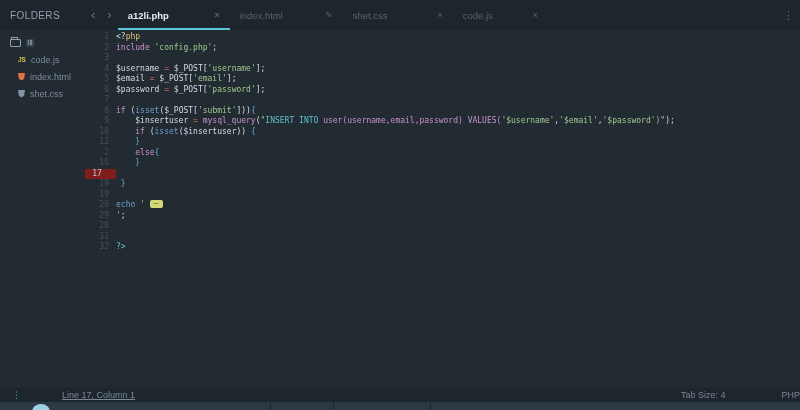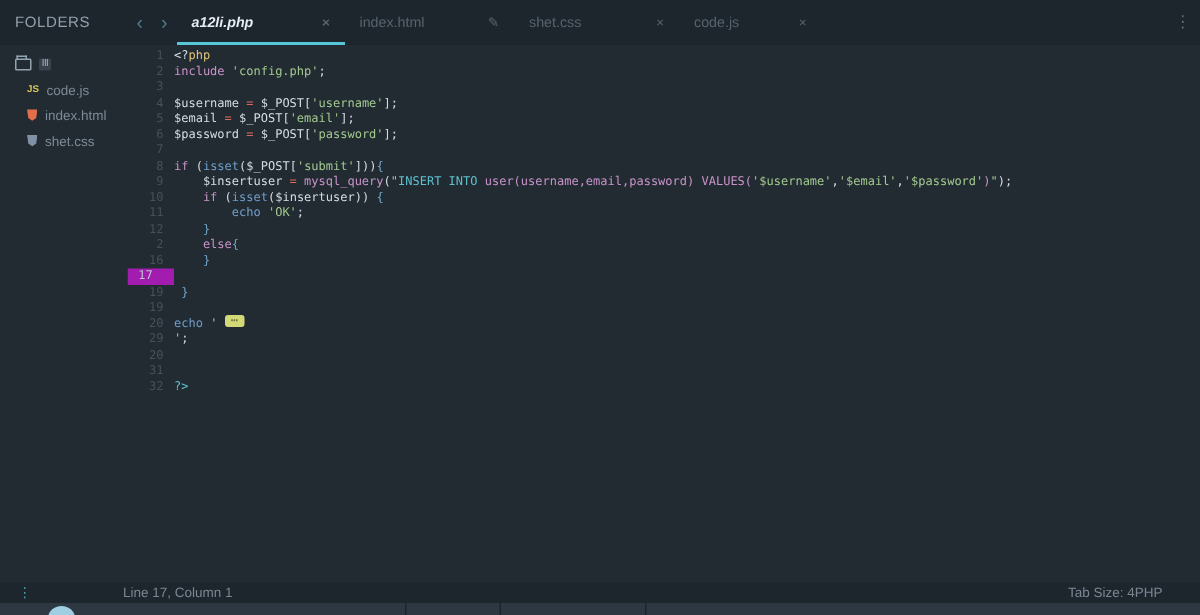--- a/index.html
+++ b/index.html
@@ -11,21 +11,21 @@
   .toprow { height:30px; display:flex; background:#1d252d; flex:none; }
   .side-header { width:85px; flex:none; display:flex; align-items:center; padding-left:10px; }
   .side-header span { font-size:10px; color:#93a1ad; letter-spacing:.4px; }
   .tabbar { flex:1; display:flex; align-items:stretch; position:relative; }
   .chev { color:#4e7d8c; font-size:13px; line-height:30px; padding:0 6px; cursor:default; }
   .tabs { display:flex; align-items:stretch; }
   .tab { position:relative; display:flex; align-items:center; justify-content:space-between;
          padding:0 10px; font-size:9.5px; color:#56646f; cursor:default; }
   .tab .tab-label { white-space:nowrap; }
   .tab .tab-icon { color:#56646f; font-size:9px; margin-left:14px; }
-  .tab.active { color:#e6edf3; font-weight:bold;font-style:italic; }
+  .tab.active { color:#e6edf3; font-weight:bold; }
   .tab.active .tab-underline { position:absolute; left:0; right:0; bottom:0; height:2px; background:#56c7d8; }
   .overflow { position:absolute; right:6px; top:0; line-height:30px; color:#5c6b77; font-size:11px; }
 
   
   .mainrow { flex:1; display:flex; overflow:hidden; }
   .sidebar { width:85px; flex:none; background:#222a32; padding-top:4px; font-size:9px; color:#7d8b97; }
   .side-row { display:flex; align-items:center; height:17px; padding-left:10px; gap:5px; }
   .side-row.file { padding-left:18px; }
   .folder-icon { width:11px; height:8px; border:1px solid #93a4b1; border-radius:1px; position:relative; flex:none; }
   .folder-icon:before { content:""; position:absolute; top:-3px; left:0; width:5px; height:2px; border:1px solid #93a4b1; border-bottom:none; }
@@ -33,35 +33,35 @@
   .badge-js { color:#d8c457; font-size:6.5px; font-weight:bold; flex:none; }
   .shield { width:7px; height:8px; flex:none;
             clip-path:polygon(0 0,100% 0,88% 78%,50% 100%,12% 78%); }
   .file-label { white-space:nowrap; }
 
   
   .editor { flex:1; overflow:hidden; padding-top:2px; background:#222a32;
             font-family:"DejaVu Sans Mono", monospace; font-size:8px; }
   .cl { display:flex; height:10.5px; line-height:10.5px; }
   .ln { width:31px; flex:none; text-align:right; padding-right:7px; color:#45515b; }
-  .cl.active .ln { background:#a21caf; color:#b9c5cf;text-align:center; }
+  .cl.active .ln { background:#7f1d1d; color:#b9c5cf;text-align:center; }
   .lc { white-space:pre; }
   .tk-w { color:#d4dce4; } .tk-k { color:#c893c8; } .tk-f { color:#6f9fca; }
   .tk-s { color:#a2c98f; } .tk-y { color:#e3c179; } .tk-o { color:#d9695f; }
   .tk-b { color:#6fa7cf; } .tk-c { color:#5ec1ce; }
   .fold { display:inline-block; background:#d4d977; color:#6b7030; border-radius:2px;
           width:13px; height:8px; line-height:7px; font-size:8px; text-align:center;
           vertical-align:middle; margin-top:-2px; }
 
   
   .statusbar { height:14px; flex:none; background:#1d252d; display:flex; align-items:center;
                font-size:9px; color:#7a8793; position:relative; }
   .status-menu { color:#4aa3b5; font-size:9px; padding:0 6px 0 12px; letter-spacing:-1px; }
-  .status-pos { margin-left:56px; }
-  .status-right { position:absolute; right:25px; display:flex; }
+  .status-pos { margin-left:36px;text-decoration:underline; }
+  .status-right { position:absolute; right:0; display:flex; gap:56px; }
 
   
   .bottomstrip { height:8px; flex:none; background:#2e3842; position:relative; overflow:hidden; }
   .orb { position:absolute; left:32px; top:2px; width:18px; height:16px; border-radius:50%;
          background:#9fcfe3; }
   .strip-sep { position:absolute; top:0; width:1px; height:100%; background:#1c242c; }
 </style>
 </head>
 <body>
 
@@ -155,24 +155,20 @@
           </div>
           <div class="cl">
             <span class="ln">9</span>
             <span class="lc"><span class="tk-w">    </span><span class="tk-w">$insertuser </span><span class="tk-o">= </span><span class="tk-k">mysql_query</span><span class="tk-w">(</span><span class="tk-s">"</span><span class="tk-c">INSERT INTO </span><span class="tk-k">user(username,email,password)</span><span class="tk-w"> </span><span class="tk-k">VALUES(</span><span class="tk-s">'$username'</span><span class="tk-w">,</span><span class="tk-s">'$email'</span><span class="tk-w">,</span><span class="tk-s">'$password'</span><span class="tk-k">)</span><span class="tk-s">"</span><span class="tk-w">)</span><span class="tk-w">;</span></span>
           </div>
           <div class="cl">
             <span class="ln">10</span>
             <span class="lc"><span class="tk-w">    </span><span class="tk-k">if </span><span class="tk-w">(</span><span class="tk-f">isset</span><span class="tk-w">(</span><span class="tk-w">$insertuser</span><span class="tk-w">))</span><span class="tk-w"> </span><span class="tk-b">{</span></span>
           </div>
           <div class="cl">
-            <span class="ln">11</span>
-            <span class="lc"><span class="tk-w">        </span><span class="tk-f">echo </span><span class="tk-s">'OK'</span><span class="tk-w">;</span></span>
-          </div>
-          <div class="cl">
             <span class="ln">12</span>
             <span class="lc"><span class="tk-w">    </span><span class="tk-b">}</span></span>
           </div>
           <div class="cl">
             <span class="ln">2</span>
             <span class="lc"><span class="tk-w">    </span><span class="tk-k">else</span><span class="tk-b">{</span></span>
           </div>
           <div class="cl">
             <span class="ln">16</span>
             <span class="lc"><span class="tk-w">    </span><span class="tk-b">}</span></span>

